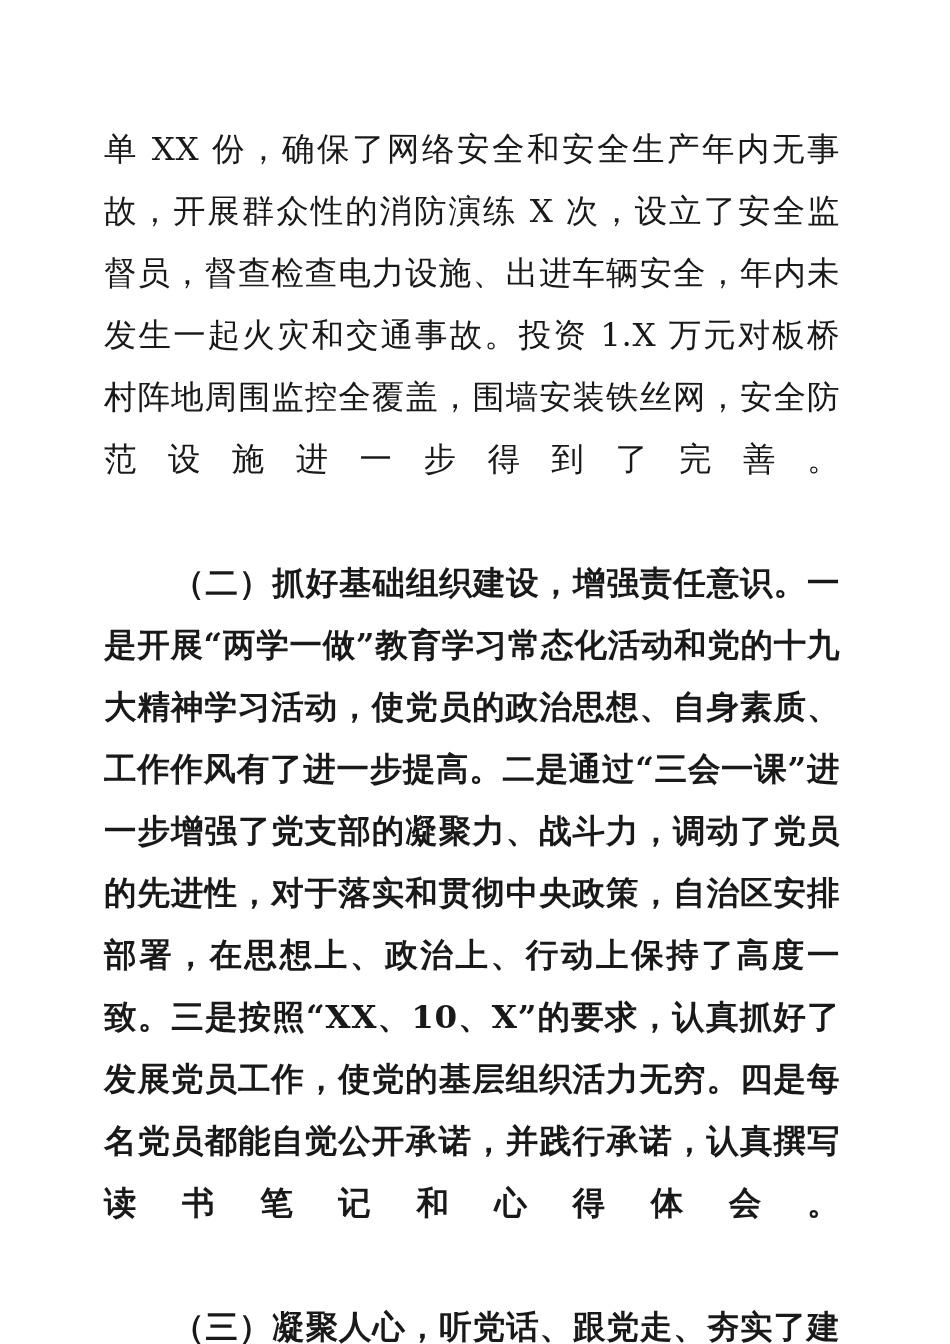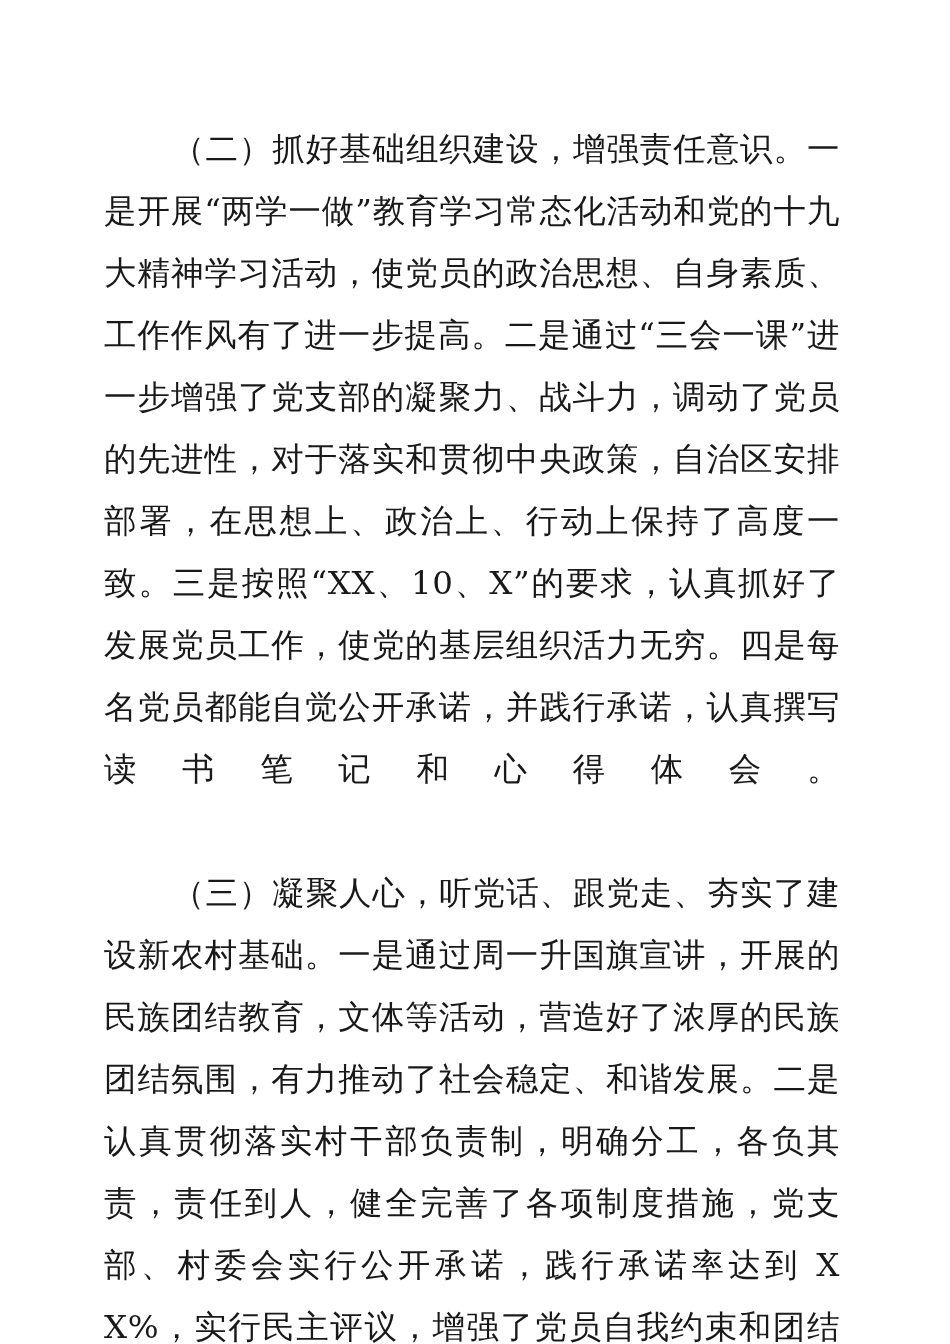--- a/index.html
+++ b/index.html
@@ -33,20 +33,21 @@
     text-align: justify;
     text-justify: inter-character;
     letter-spacing: 0.6px;
     word-break: break-all;
     text-indent: 0;
     font-weight: 400;
     -webkit-font-smoothing: antialiased;
   }
   .para.indent {
     text-indent: 68px;
+    font-weight: bold;
   }
   
   .para::after {
     content: "";
     display: inline-block;
     width: 100%;
   }
   .para.noafter::after {
     content: none;
   }
@@ -57,20 +58,21 @@
     pointer-events: none;
     background: rgba(255,255,255,0);
   }
 </style>
 </head>
 <body>
 
 <div class="page">
   <div class="textblock">
 
+    <p class="para">单 XX 份，确保了网络安全和安全生产年内无事故，开展群众性的消防演练 X 次，设立了安全监督员，督查检查电力设施、出进车辆安全，年内未发生一起火灾和交通事故。投资 1.X 万元对板桥村阵地周围监控全覆盖，围墙安装铁丝网，安全防范设施进一步得到了完善。</p>
 
     <p class="para indent">（二）抓好基础组织建设，增强责任意识。一是开展“两学一做”教育学习常态化活动和党的十九大精神学习活动，使党员的政治思想、自身素质、工作作风有了进一步提高。二是通过“三会一课”进一步增强了党支部的凝聚力、战斗力，调动了党员的先进性，对于落实和贯彻中央政策，自治区安排部署，在思想上、政治上、行动上保持了高度一致。三是按照“XX、10、X”的要求，认真抓好了发展党员工作，使党的基层组织活力无穷。四是每名党员都能自觉公开承诺，并践行承诺，认真撰写读书笔记和心得体会。</p>
 
     <p class="para indent noafter">（三）凝聚人心，听党话、跟党走、夯实了建设新农村基础。一是通过周一升国旗宣讲，开展的民族团结教育，文体等活动，营造好了浓厚的民族团结氛围，有力推动了社会稳定、和谐发展。二是认真贯彻落实村干部负责制，明确分工，各负其责，责任到人，健全完善了各项制度措施，党支部、村委会实行公开承诺，践行承诺率达到 XX%，实行民主评议，增强了党员自我约束和团结凝聚力。三是严格落实村级党务、政务、事务财务公开公布，发挥村监督委员会的作用，有力促进了党风廉建设。四是抓好后备党员干部的培养工作，把 X 名政治立场坚定，</p>
 
   </div>
   <div class="scan-tint"></div>
 </div>
 
 </body></html>

